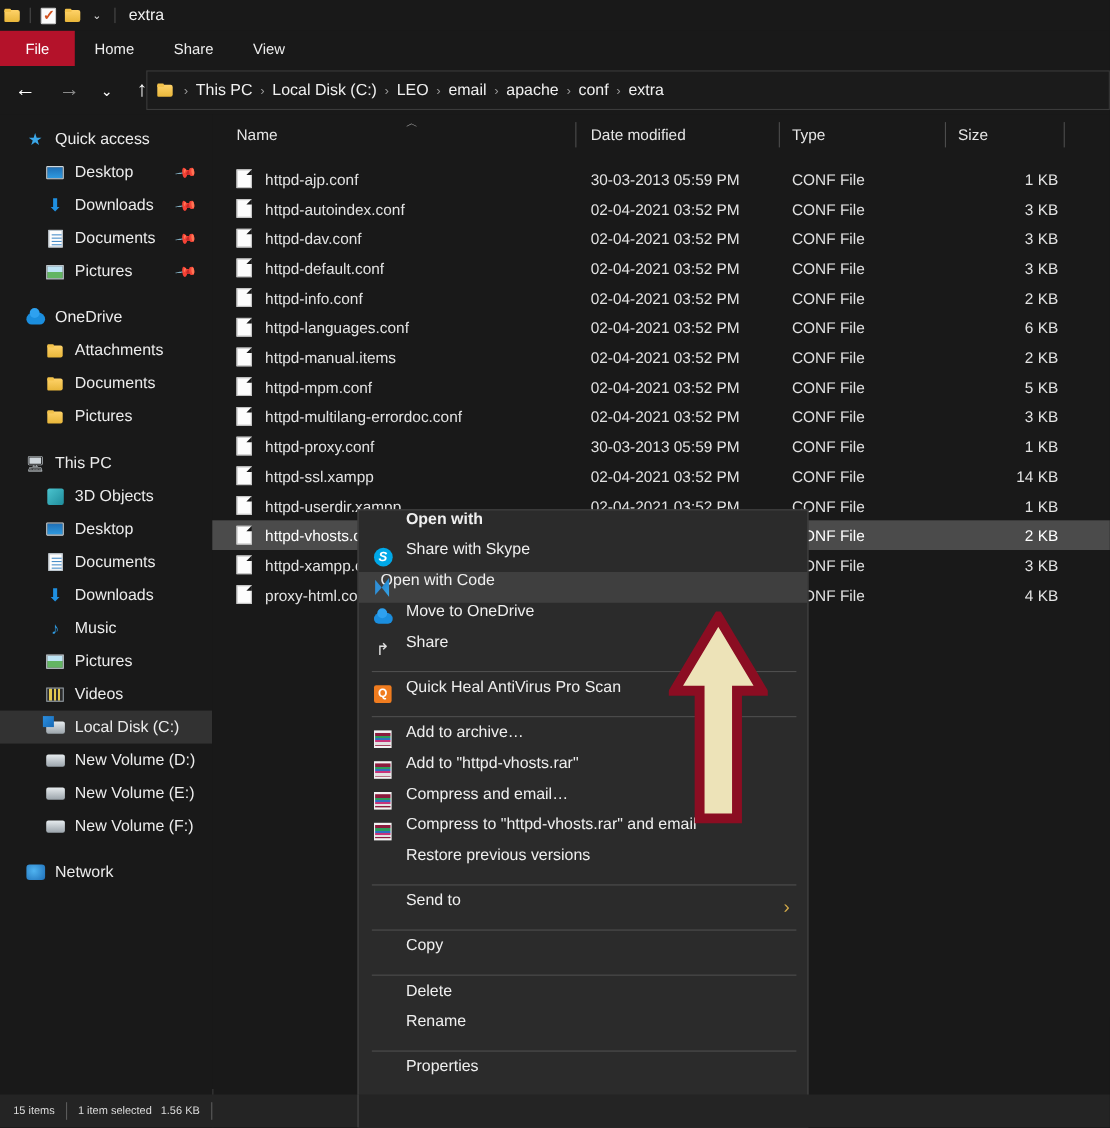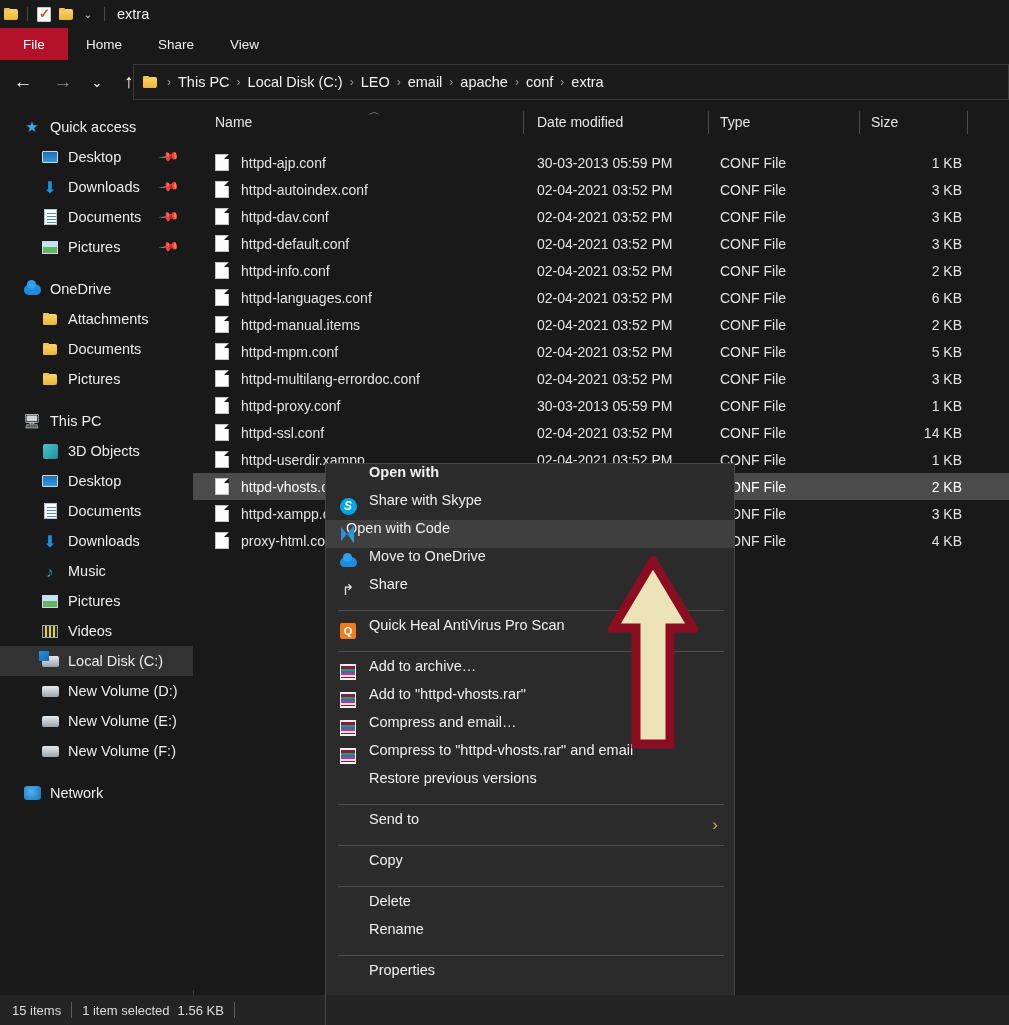--- a/index.html
+++ b/index.html
@@ -181,21 +181,21 @@
     background: repeating-linear-gradient(180deg,#8b1b3d 0 3px,#2a9d5c 3px 5px,#2f6fc0 5px 7px,#c8337a 7px 9px,#e0e0e0 9px 11px); }
 
   
   .arrow-annot { position: absolute; left: 608px; top: 556px; width: 90px; height: 194px; z-index: 60; }
 
   
   .statusbar {
     position: absolute; left: 0; top: 995px; width: 1009px; height: 30px;
     background: #242424; display: flex; align-items: center; z-index: 70;
   }
-  .st-text { font-size: 13px; color: #dcdcdc; white-space: nowrap; }
+  .st-text { font-size: 10px; color: #dcdcdc; white-space: nowrap; }
   .st-div { width: 1px; height: 16px; background: #5a5a5a; margin: 0 10px; }
   .sb-vline { position: absolute; left: 193px; top: 990px; width: 1px; height: 35px; background: #3a3a3a; z-index: 69; }
   .sb-vline2 { position: absolute; left: 325px; top: 995px; width: 1px; height: 30px; background: #4a4a4a; z-index: 71; }
 </style>
 </head>
 <body>
 
 <div id="app">
 
   <div class="titlebar">
@@ -481,21 +481,21 @@
       </div>
       <div class="row" style="left: 193px; top: 392px; position: absolute;">
         <span class="fileico" style="top: 5px;"></span>
         <span class="cell c-name">httpd-proxy.conf</span>
         <span class="cell c-date">30-03-2013 05:59 PM</span>
         <span class="cell c-type">CONF File</span>
         <span class="cell c-size">1 KB</span>
       </div>
       <div class="row" style="left: 193px; top: 419px; position: absolute;">
         <span class="fileico" style="top: 5px;"></span>
-        <span class="cell c-name">httpd-ssl.conf</span>
+        <span class="cell c-name">httpd-ssl.xampp</span>
         <span class="cell c-date">02-04-2021 03:52 PM</span>
         <span class="cell c-type">CONF File</span>
         <span class="cell c-size">14 KB</span>
       </div>
       <div class="row" style="left: 193px; top: 446px; position: absolute;">
         <span class="fileico" style="top: 5px;"></span>
         <span class="cell c-name">httpd-userdir.xampp</span>
         <span class="cell c-date">02-04-2021 03:52 PM</span>
         <span class="cell c-type">CONF File</span>
         <span class="cell c-size">1 KB</span>

